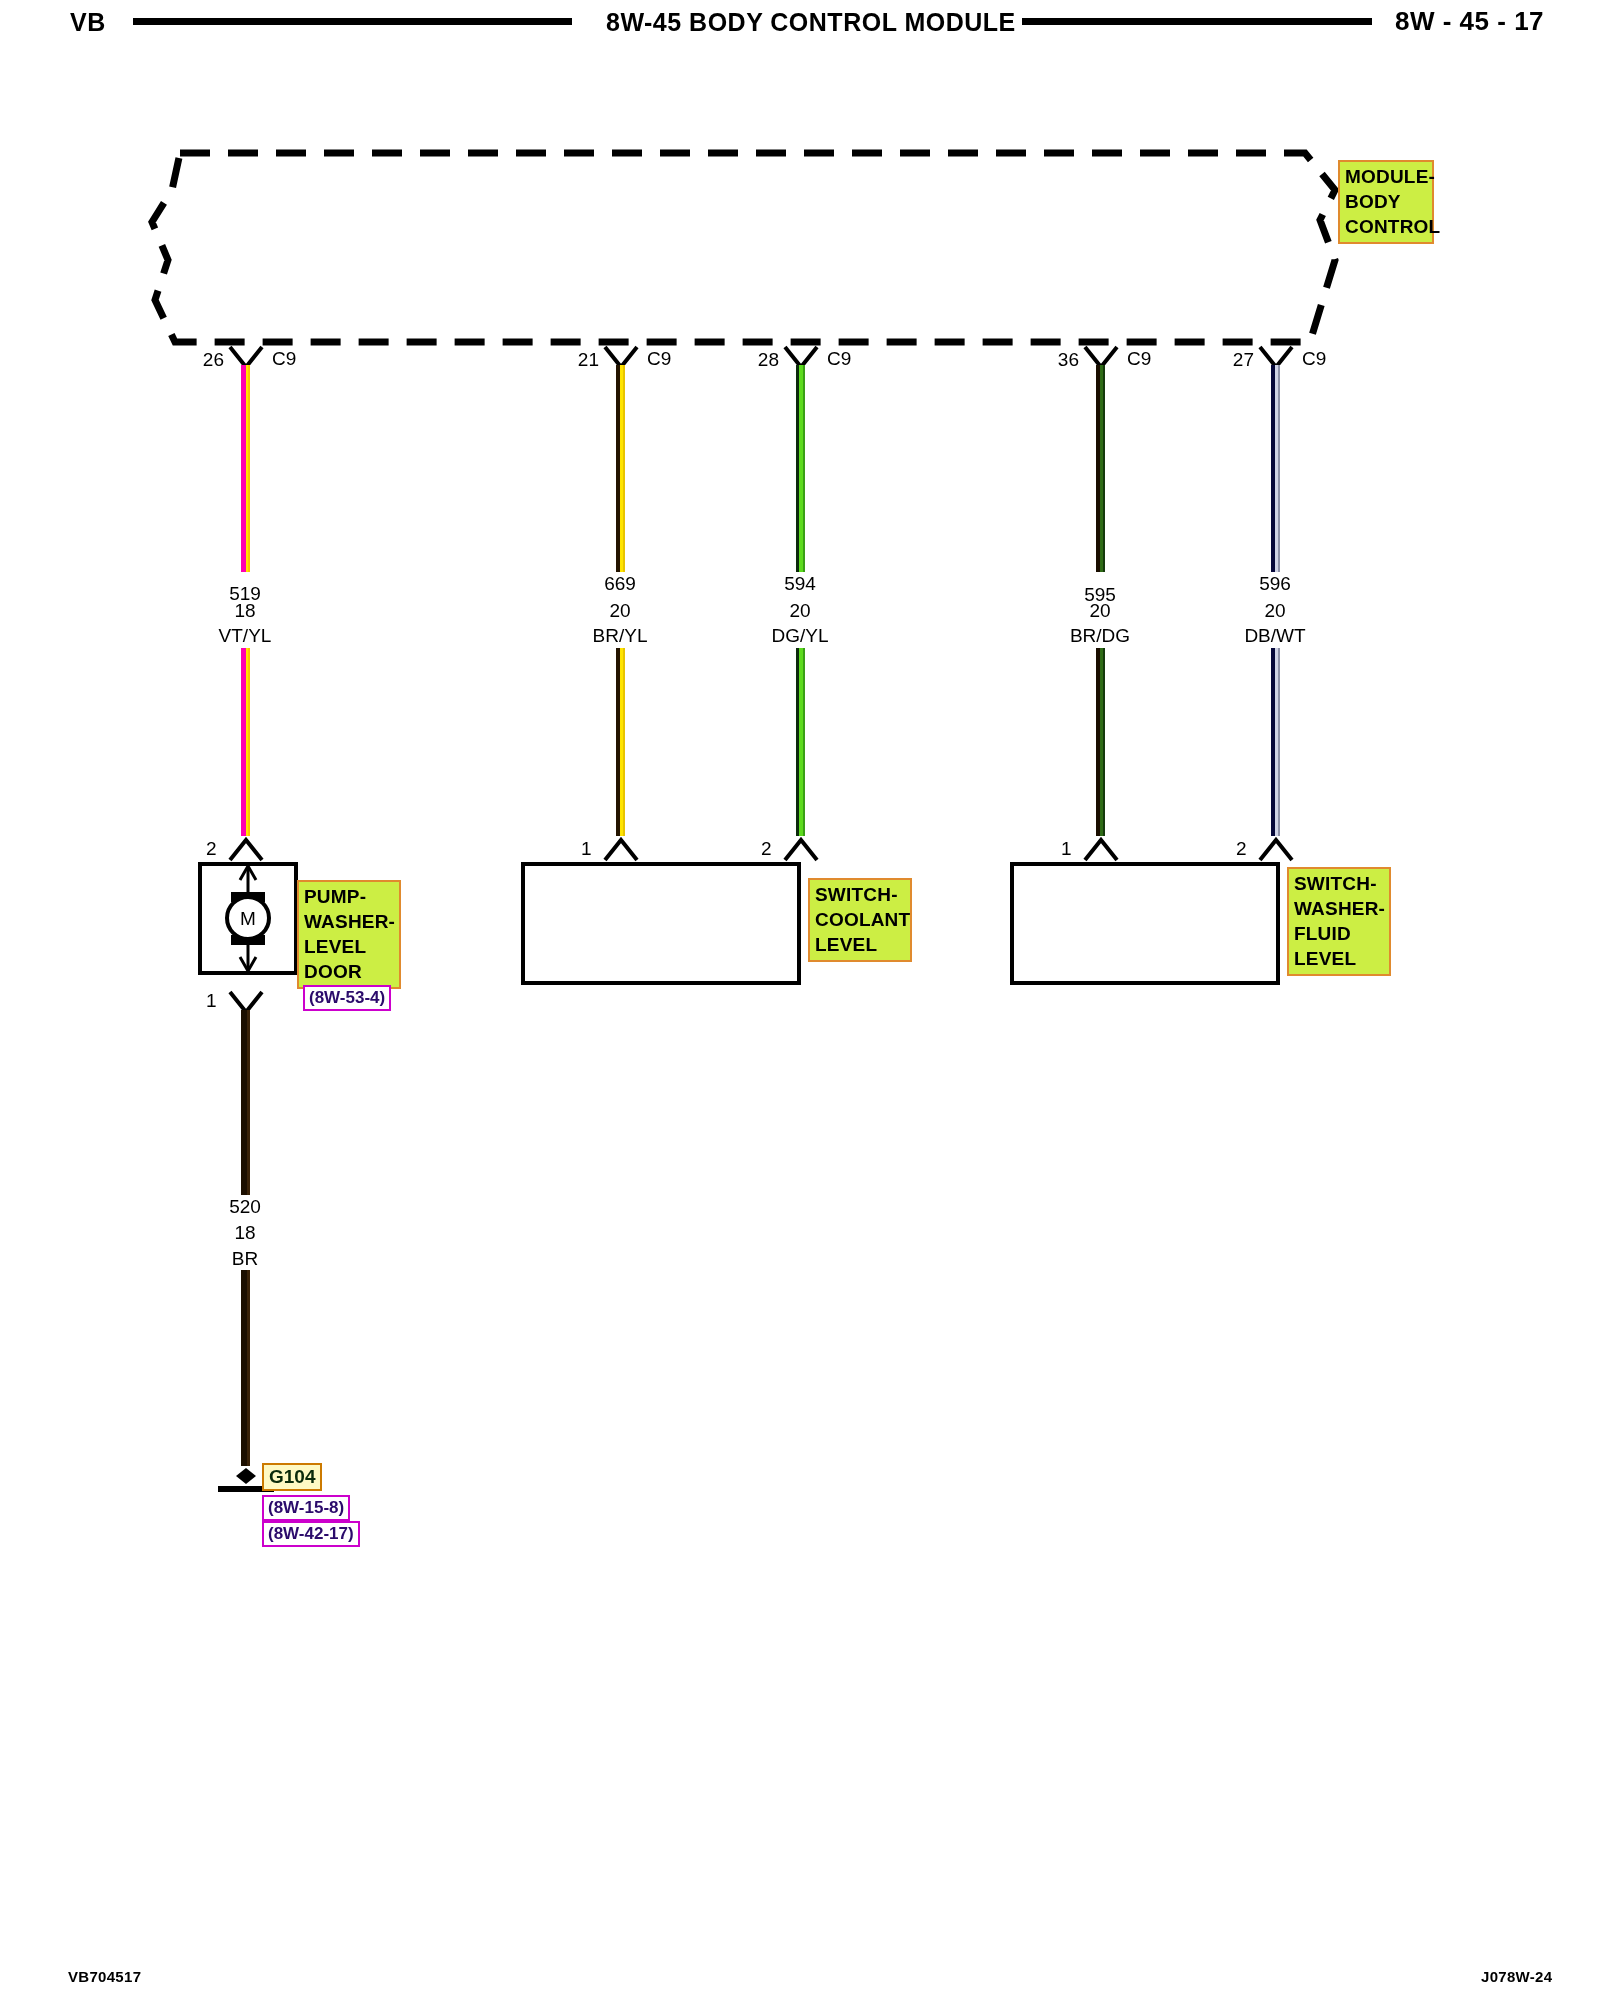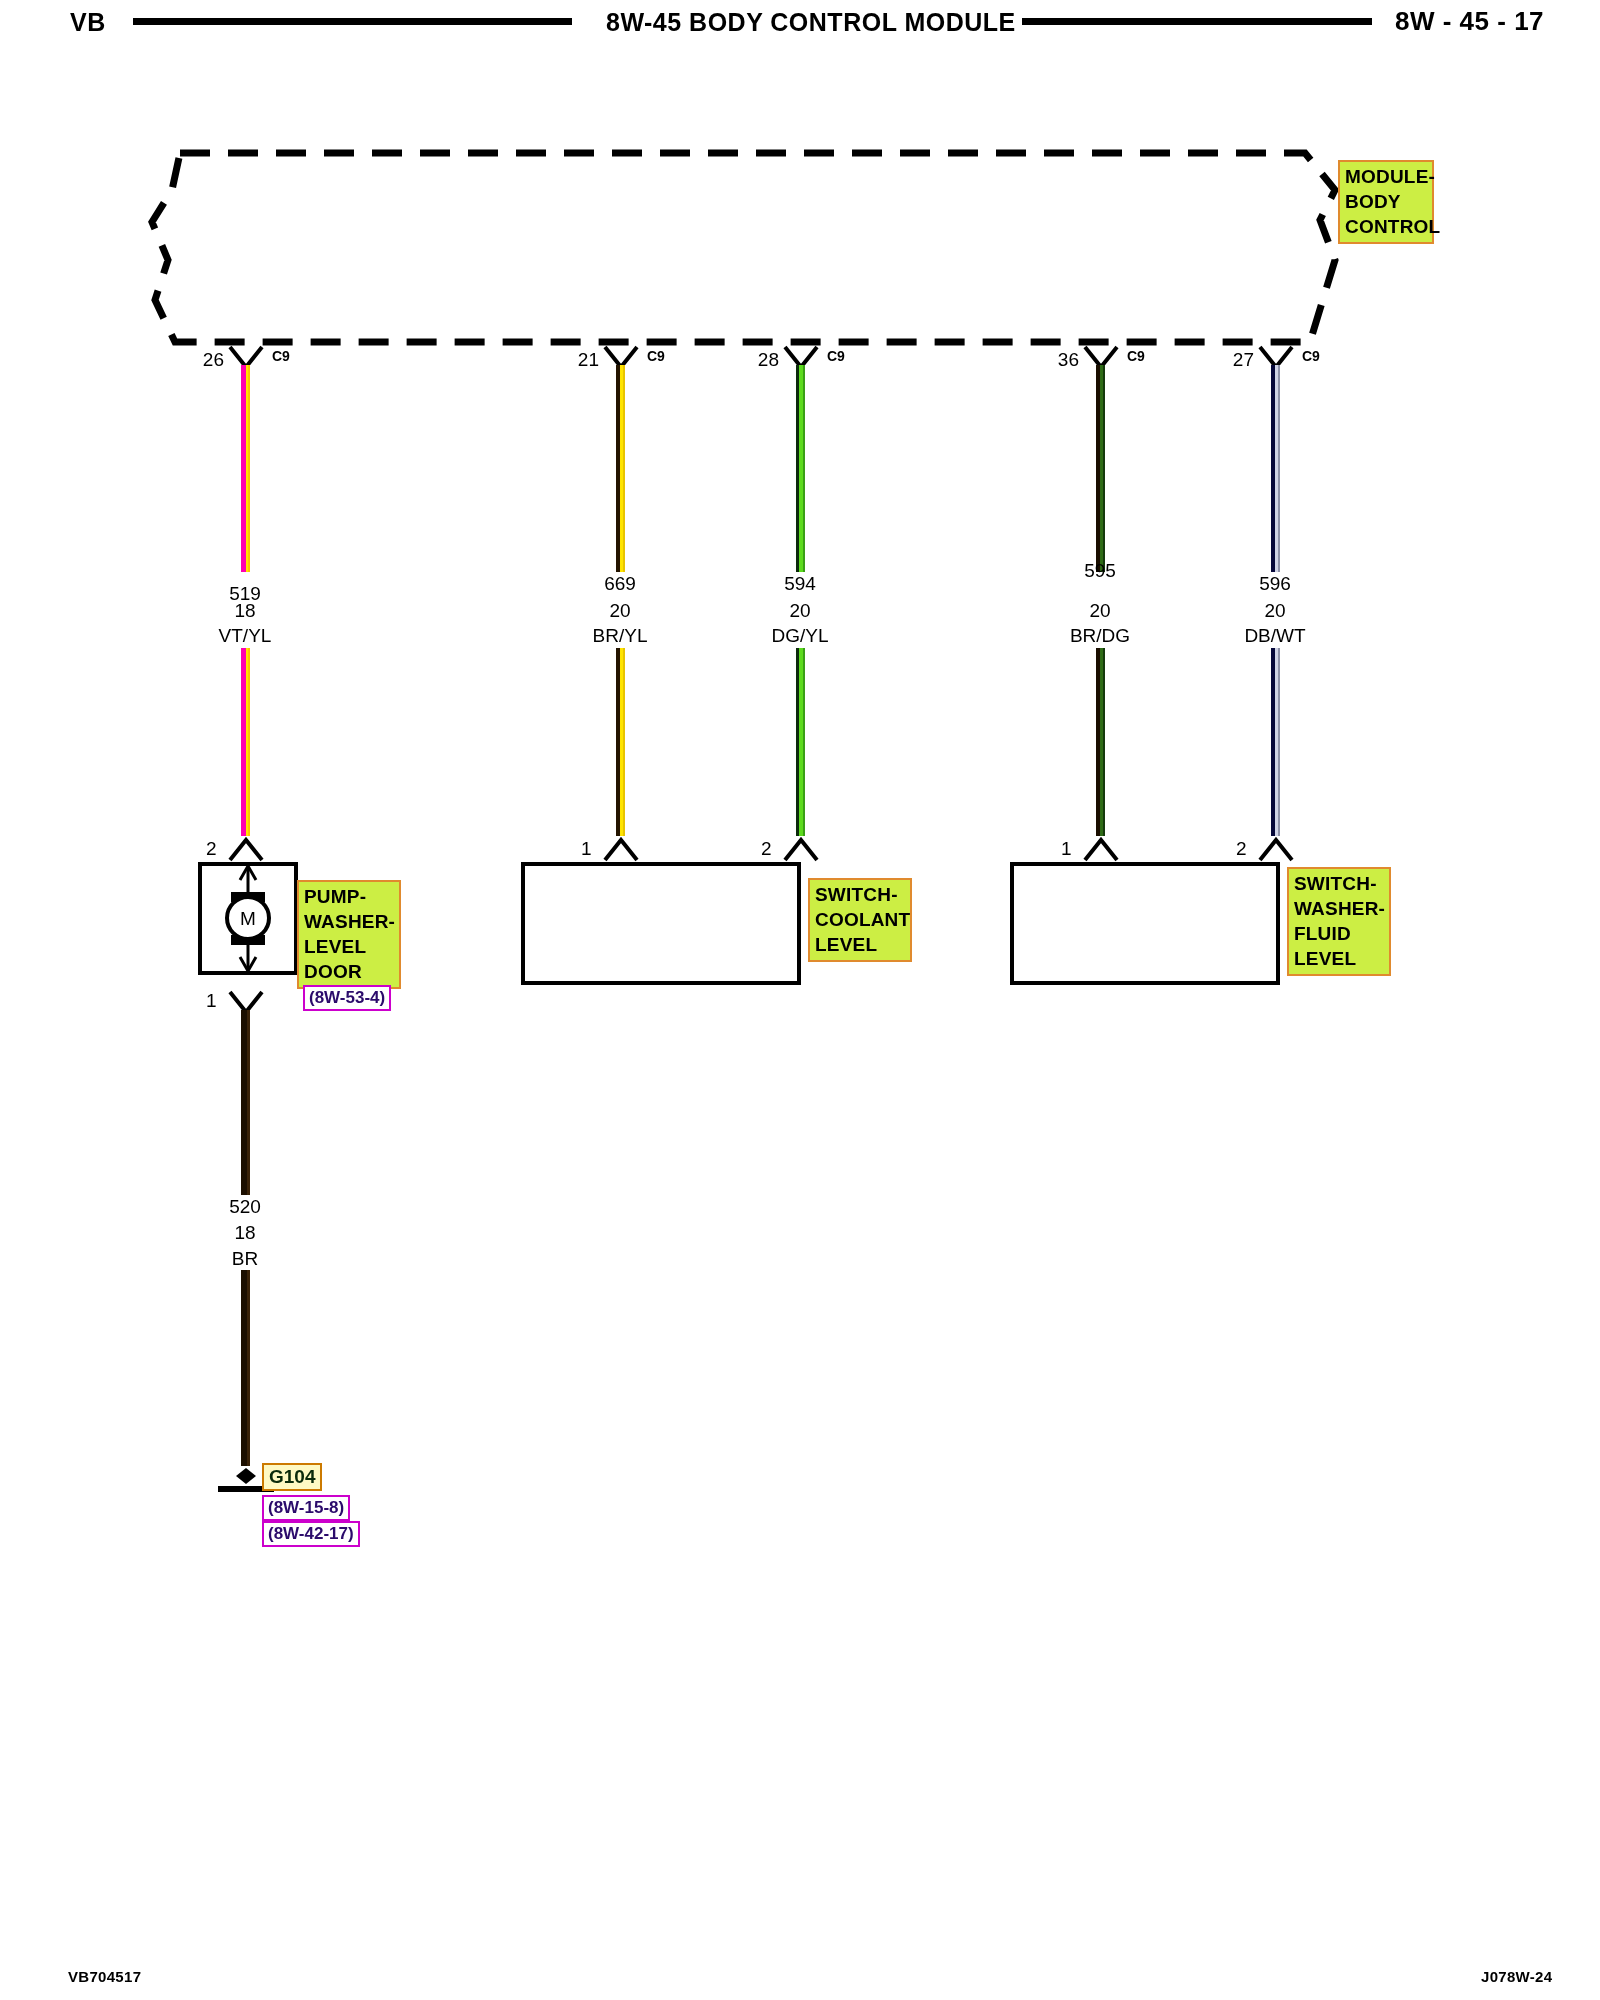--- a/index.html
+++ b/index.html
@@ -80,22 +80,22 @@
   }
   .pin-num {
     position: absolute;
     font-size: 19px;
     font-weight: normal;
     white-space: nowrap;
     text-align: right;
   }
   .pin-conn {
     position: absolute;
-    font-size: 14px;
-    font-weight: bold;
+    font-size: 19px;
+    font-weight: normal;
     white-space: nowrap;
   }
 
   
   .wire {
     position: absolute;
     width: 9px;
   }
   .wire-vt-yl {
     background: linear-gradient(to right,
@@ -268,21 +268,21 @@
   <div class="wire-label" style="left:245px; top:625px;">VT/YL</div>
 
   <div class="wire-label" style="left:620px; top:573px;">669</div>
   <div class="wire-label" style="left:620px; top:600px;">20</div>
   <div class="wire-label" style="left:620px; top:625px;">BR/YL</div>
 
   <div class="wire-label" style="left:800px; top:573px;">594</div>
   <div class="wire-label" style="left:800px; top:600px;">20</div>
   <div class="wire-label" style="left:800px; top:625px;">DG/YL</div>
 
-  <div class="wire-label" style="left:1100px; top:560px;text-align:right;">595</div>
+  <div class="wire-label" style="left:1100px; top:584px;text-align:right;">595</div>
   <div class="wire-label" style="left:1100px; top:600px;">20</div>
   <div class="wire-label" style="left:1100px; top:625px;">BR/DG</div>
 
   <div class="wire-label" style="left:1275px; top:573px;">596</div>
   <div class="wire-label" style="left:1275px; top:600px;">20</div>
   <div class="wire-label" style="left:1275px; top:625px;">DB/WT</div>
 
   <div class="wire wire-vt-yl" style="left:241px;  top:648px; height:188px;"></div>
   <div class="wire wire-br-yl" style="left:616px;  top:648px; height:188px;"></div>
   <div class="wire wire-dg-yl" style="left:796px;  top:648px; height:188px;"></div>

